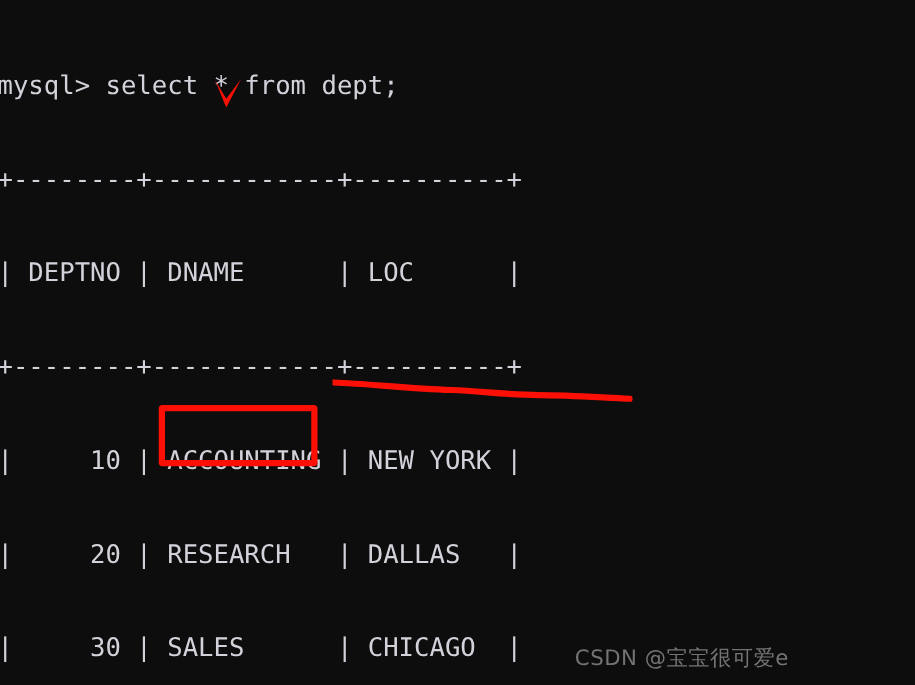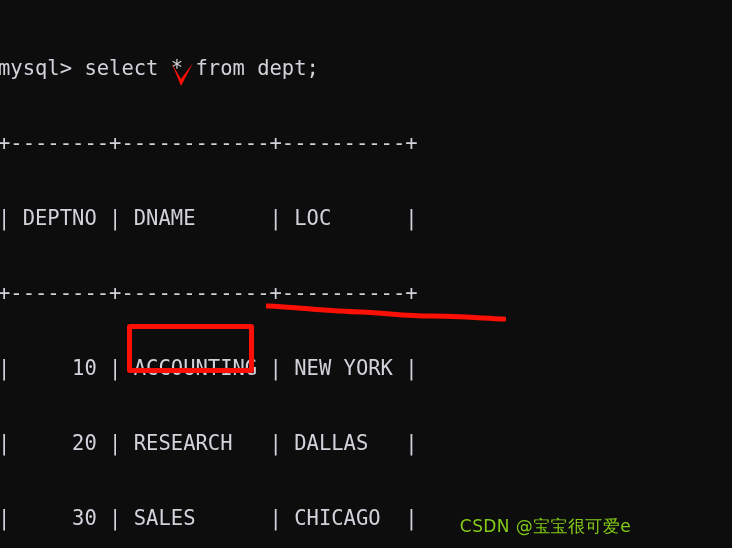--- a/index.html
+++ b/index.html
@@ -70,21 +70,21 @@
     box-sizing: border-box;
   }
 
   
   #watermark {
     position: absolute;
     right: 14px;
     bottom: 10px;
     font-family: "DejaVu Sans", "Liberation Sans", sans-serif;
     font-size: 17px;
-    color: #84cc16;
+    color: #737373;
     letter-spacing: 0.4px;
     white-space: nowrap;
   }
 </style>
 </head>
 <body>
 
 <div id="screen">
 
   <div id="terminal">

